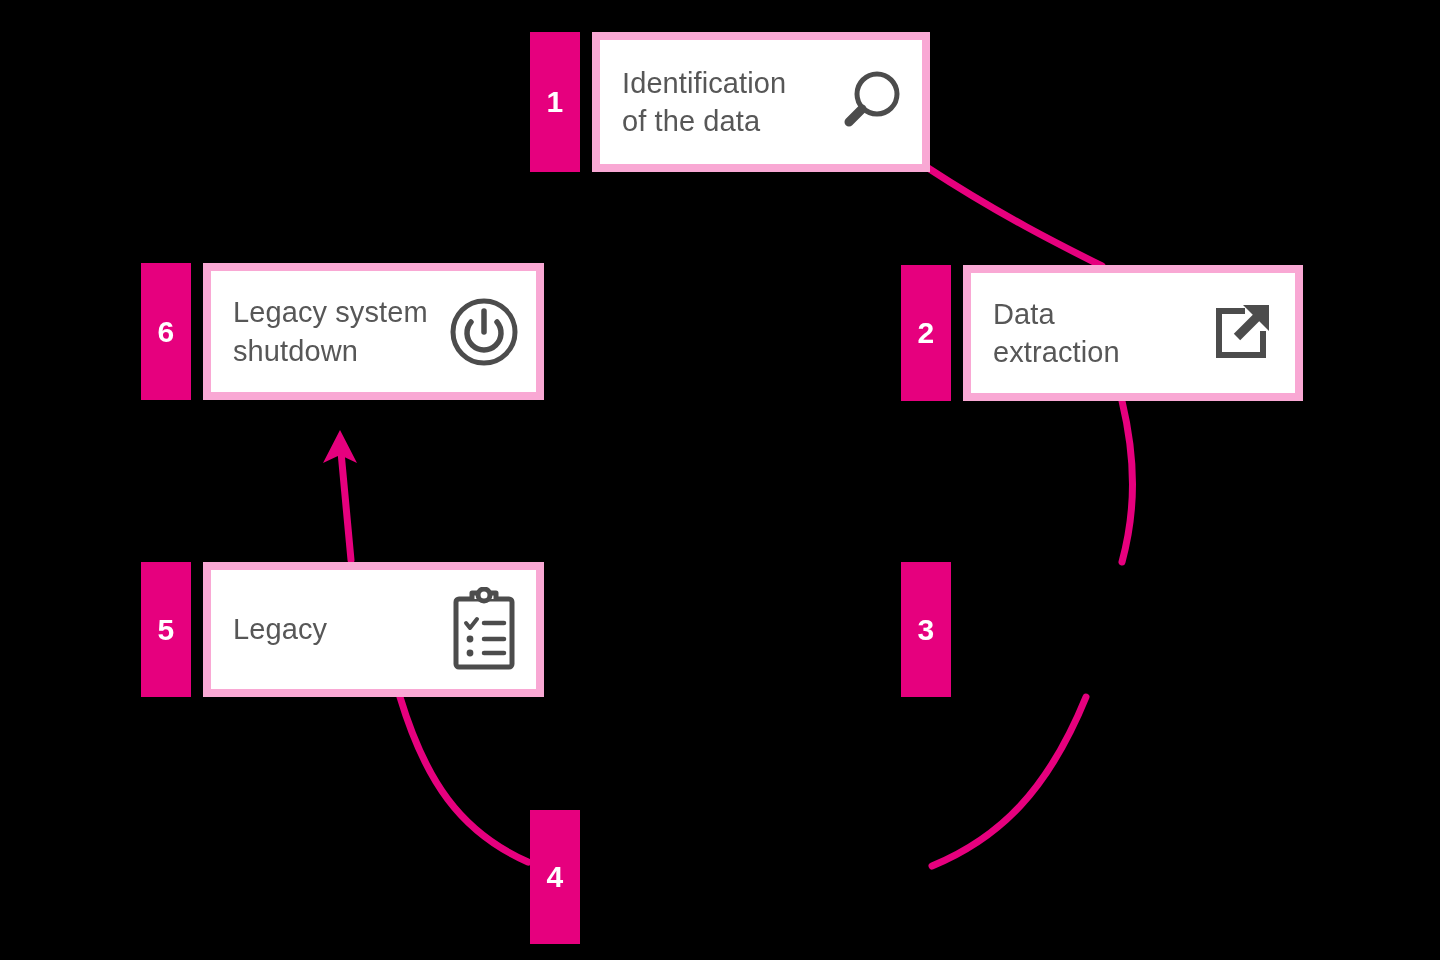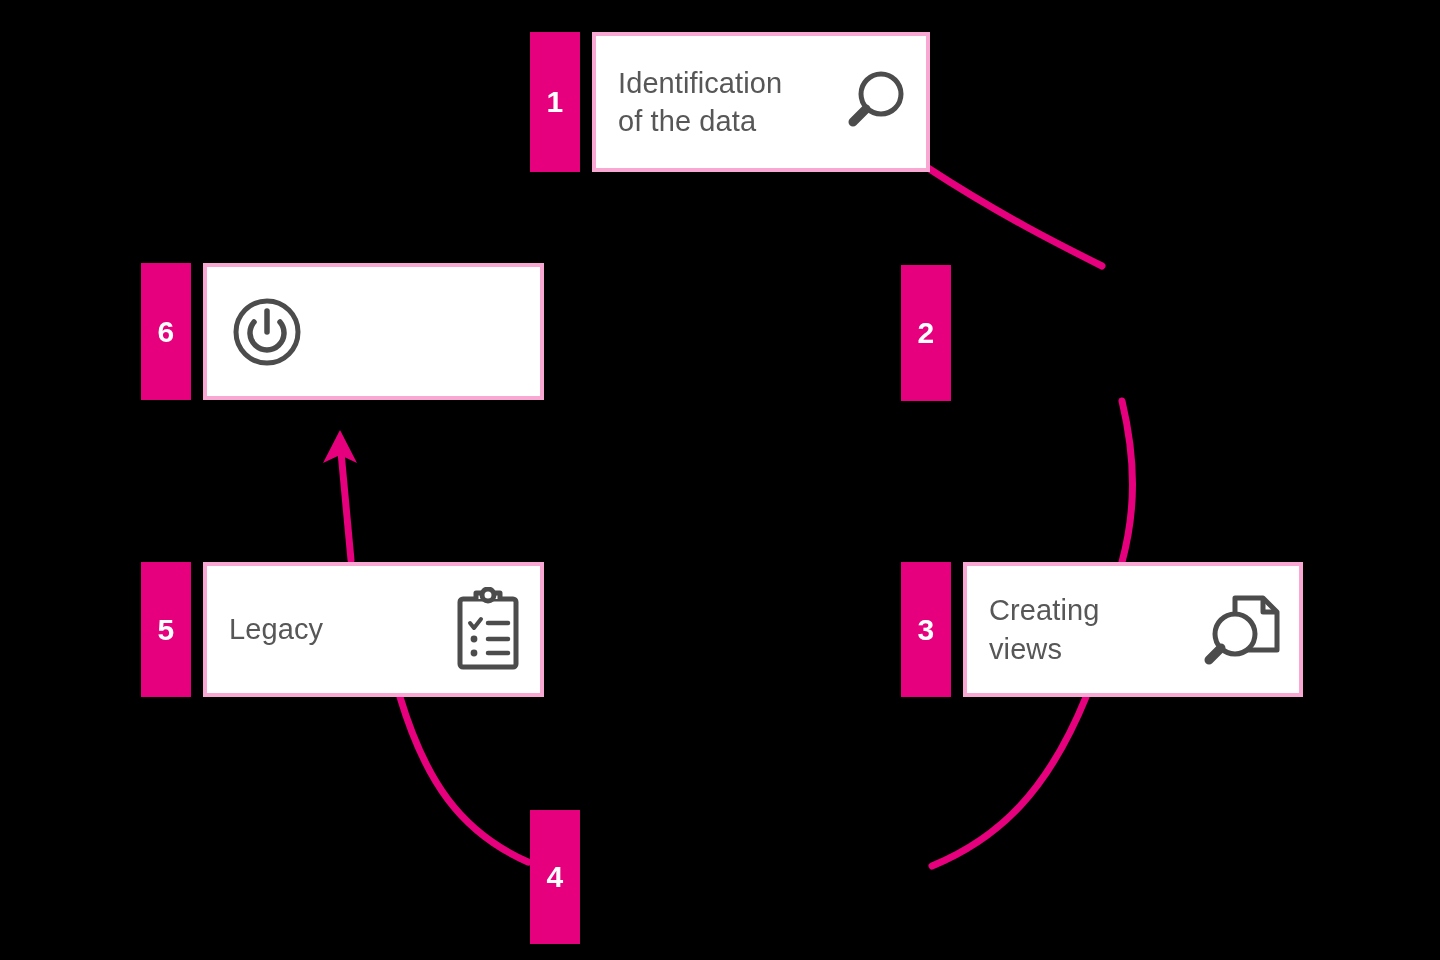--- a/index.html
+++ b/index.html
@@ -40,21 +40,21 @@
     line-height: 1;
     letter-spacing: 0.5px;
   }
   .step-gap {
     width: 12px;
     background: #000000;
   }
   .step-box {
     flex: 1;
     background: #ffffff;
-    border: 4px solid #f9a8d4;
+    border: 8px solid #f9a8d4;
     box-sizing: border-box;
     display: flex;
     align-items: center;
     justify-content: space-between;
     padding: 0 14px 0 22px;
   }
   .step-label {
     color: #575757;
     font-size: 29px;
     line-height: 1.32;
@@ -113,37 +113,36 @@
           <circle cx="45" cy="30" r="20" fill="none" stroke="#4c4c4c" stroke-width="5"></circle>
           <line x1="30" y1="45" x2="17" y2="58" stroke="#4c4c4c" stroke-width="9" stroke-linecap="round"></line>
         </svg>
       </div>
     </div>
   </div>
 
   <div class="step" id="step-2">
     <div class="step-num">2</div>
     <div class="step-gap"></div>
+    <div class="step-box">
+      <div class="step-label">Data
+extraction</div>
+      <div class="step-icon">
+        <svg width="76" height="76" viewBox="0 0 76 76" xmlns="http://www.w3.org/2000/svg">
+          <path d="M 40 16 L 14 16 L 14 60 L 58 60 L 58 36" fill="none" stroke="#4c4c4c" stroke-width="6" stroke-linejoin="miter"></path>
+          <line x1="32" y1="42" x2="58" y2="16" stroke="#4c4c4c" stroke-width="9" stroke-linecap="butt"></line>
+          <path d="M 64 10 L 64 36 L 38 10 Z" fill="#4c4c4c"></path>
+        </svg>
+      </div>
+    </div>
   </div>
 
   <div class="step" id="step-3">
     <div class="step-num">3</div>
     <div class="step-gap"></div>
-    <div class="step-box">
-      <div class="step-label">Creating
-views</div>
-      <div class="step-icon">
-        <svg width="88" height="84" viewBox="0 0 88 84" xmlns="http://www.w3.org/2000/svg">
-          <path d="M 38 10 L 66 10 L 80 24 L 80 62 L 38 62 Z" fill="#ffffff" stroke="#4c4c4c" stroke-width="5" stroke-linejoin="round"></path>
-          <path d="M 66 10 L 66 24 L 80 24" fill="none" stroke="#4c4c4c" stroke-width="5" stroke-linejoin="round"></path>
-          <circle cx="38" cy="46" r="20" fill="#ffffff" stroke="#4c4c4c" stroke-width="5"></circle>
-          <line x1="24" y1="60" x2="12" y2="72" stroke="#4c4c4c" stroke-width="9" stroke-linecap="round"></line>
-        </svg>
-      </div>
-    </div>
   </div>
 
   <div class="step" id="step-4">
     <div class="step-num">4</div>
     <div class="step-gap"></div>
   </div>
 
   <div class="step" id="step-5">
     <div class="step-num">5</div>
     <div class="step-gap"></div>
@@ -162,20 +161,22 @@
           <line x1="38" y1="66" x2="58" y2="66" stroke="#4c4c4c" stroke-width="4.5" stroke-linecap="round"></line>
         </svg>
       </div>
     </div>
   </div>
 
   <div class="step" id="step-6">
     <div class="step-num">6</div>
     <div class="step-gap"></div>
     <div class="step-box">
+      <div class="step-label">Legacy system
+shutdown</div>
       <div class="step-icon">
         <svg width="76" height="76" viewBox="0 0 76 76" xmlns="http://www.w3.org/2000/svg">
           <circle cx="38" cy="38" r="31" fill="none" stroke="#4c4c4c" stroke-width="5"></circle>
           <path d="M 25 28 A 17 17 0 1 0 51 28" fill="none" stroke="#4c4c4c" stroke-width="5.5" stroke-linecap="round"></path>
           <line x1="38" y1="17" x2="38" y2="38" stroke="#4c4c4c" stroke-width="5.5" stroke-linecap="round"></line>
         </svg>
       </div>
     </div>
   </div>
 

